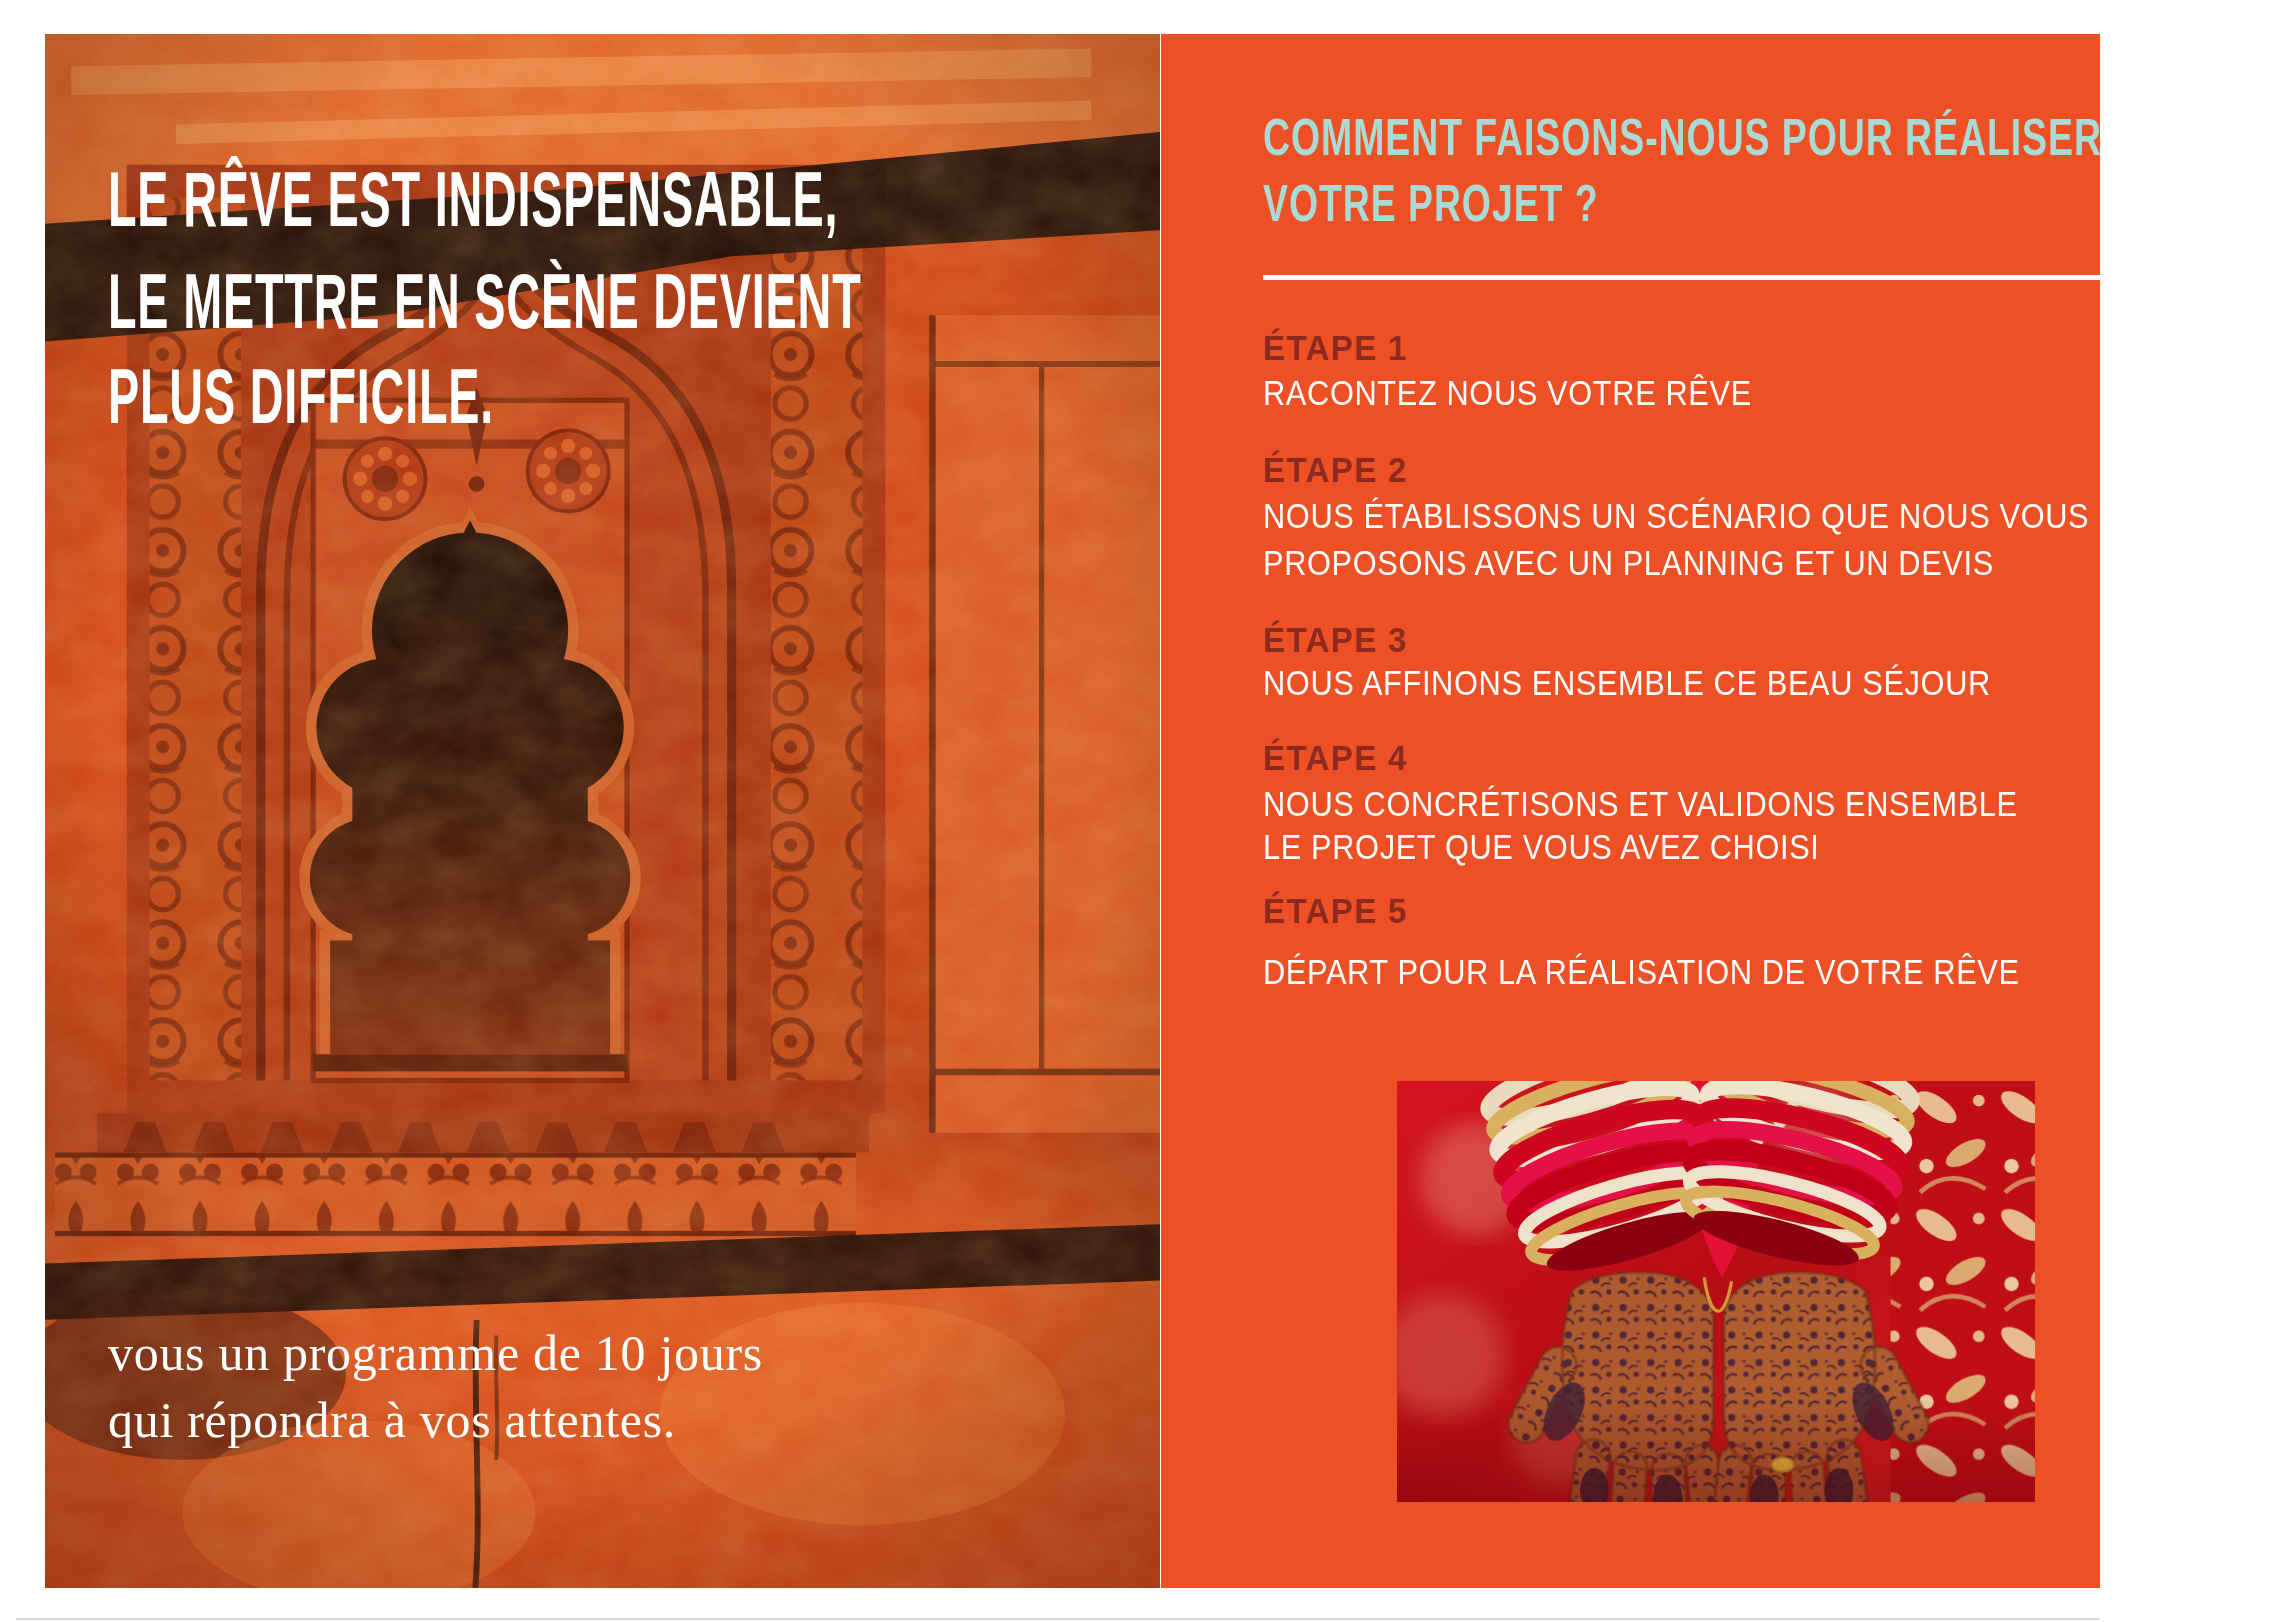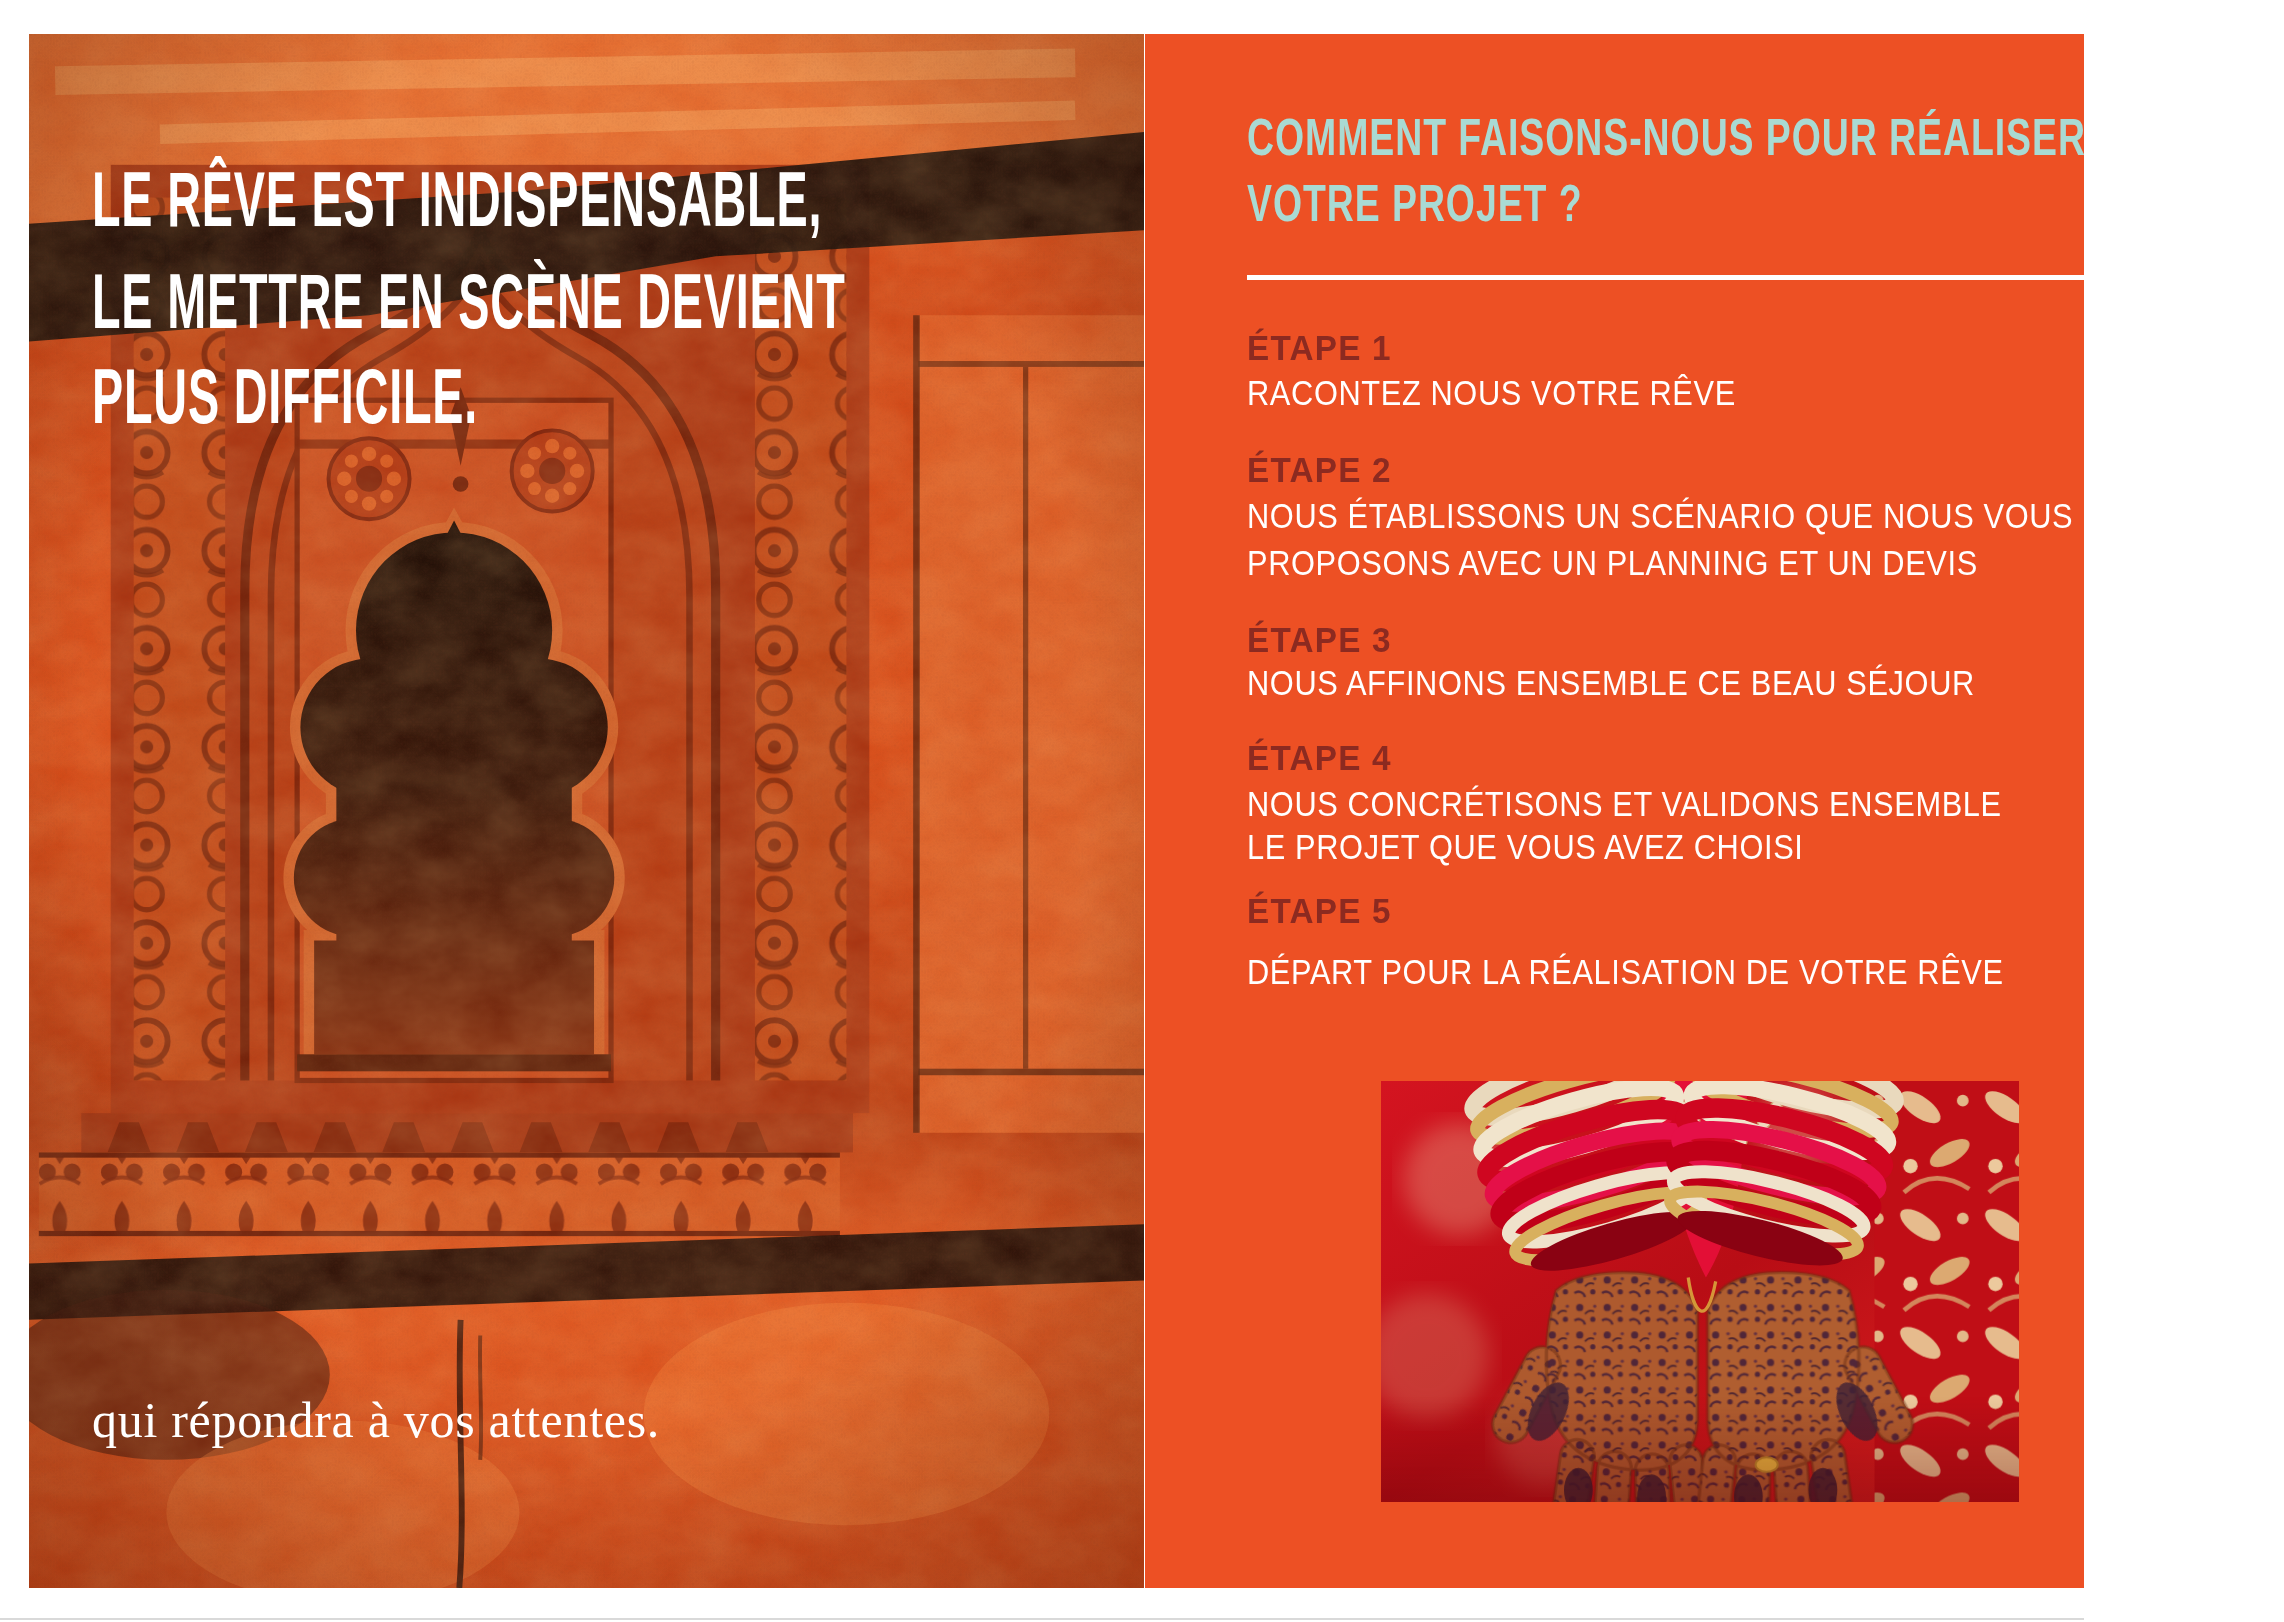--- a/index.html
+++ b/index.html
@@ -1,17 +1,17 @@
 <!DOCTYPE html>
 <html style="--orange: #ED5024; --blue: #A9DAD3; --maroon: #8C2A20; --white: #FFFFFF;font-size:10.5px"><head>
 <meta charset="utf-8">
 <style>
   html,body{margin:0;padding:0;background:#ffffff;}
   .page{position:relative;width:2084px;height:1622px;background:#ffffff;overflow:hidden;
-        font-family:"Liberation Sans",sans-serif;}
+        font-family:"Liberation Sans",sans-serif;margin-left:16px;}
   .abs{position:absolute;}
 
   
   .panel-right{left:1145px;top:34px;width:1111px;height:1554px;background:var(--orange,#ED5024);}
 
   
   .photo-left{left:29px;top:34px;width:1115px;height:1554px;display:block;}
   
   .photo-henna{left:1381px;top:1081px;width:638px;height:421px;display:block;}
 
@@ -207,20 +207,21 @@
     <rect width="1705" height="2376" filter="url(#noiseDark)" opacity=".45"></rect>
     <rect width="1705" height="2376" fill="url(#vign)"></rect>
   </svg>
 
   <div class="abs panel-right"></div>
 
   <div class="abs headline-line hl1">LE RÊVE EST INDISPENSABLE,</div>
   <div class="abs headline-line hl2">LE METTRE EN SCÈNE DEVIENT</div>
   <div class="abs headline-line hl3">PLUS DIFFICILE.</div>
 
+  <div class="abs footer-line fl2">vous un programme de 10 jours</div>
   <div class="abs footer-line fl3">qui répondra à vos attentes.</div>
 
   <div class="abs heading-line hd1">COMMENT FAISONS-NOUS POUR RÉALISER</div>
   <div class="abs heading-line hd2">VOTRE PROJET ?</div>
   <div class="abs heading-rule"></div>
 
   <div class="abs step-label sl1">ÉTAPE 1</div>
   <div class="abs step-line sd1a">RACONTEZ NOUS VOTRE RÊVE</div>
 
   <div class="abs step-label sl2">ÉTAPE 2</div>

